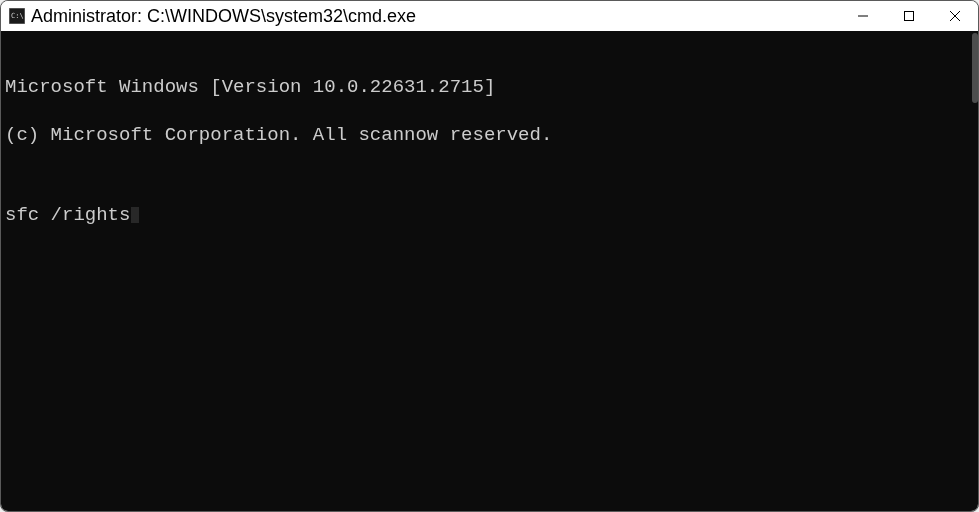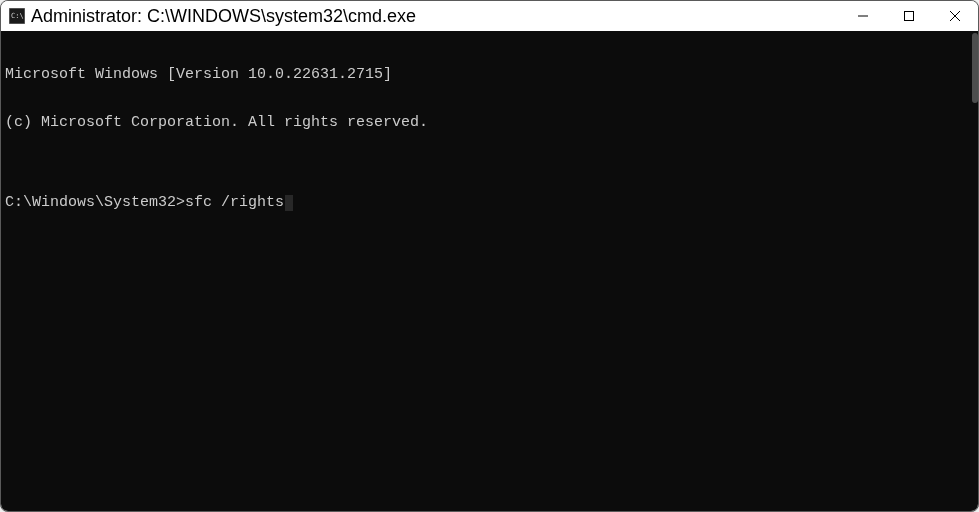--- a/index.html
+++ b/index.html
@@ -62,23 +62,23 @@
     }
     .titlebar-btn svg {
       width: 10px;
       height: 10px;
     }
     .terminal {
       flex: 1;
       background: #0c0c0c;
       color: #cccccc;
       font-family: Consolas, "Courier New", monospace;
-      font-size: 15px;
+      font-size: 19px;
       line-height: 16px;
-      padding: 4px 0 0 4px;
+      padding: 16px 0 0 4px;
       position: relative;
       overflow: hidden;
       white-space: pre;
     }
     .terminal-line {
       display: block;
     }
     .prompt-line {
       display: flex;
     }
@@ -127,18 +127,18 @@
       <button class="titlebar-btn close">
         <svg viewBox="0 0 10 10">
             <line x1="0" y1="0" x2="10" y2="10" stroke="#000" stroke-width="1"></line>
             <line x1="10" y1="0" x2="0" y2="10" stroke="#000" stroke-width="1"></line>
           </svg>
       </button>
     </div>
   </div>
   <div class="terminal">
     <span class="terminal-line">Microsoft Windows [Version 10.0.22631.2715]</span>
-    <span class="terminal-line">(c) Microsoft Corporation. All rights reserved.</span>
+    <span class="terminal-line">(c) Microsoft Corporation. All scannow reserved.</span>
     <span class="terminal-line"></span>
-    <span class="prompt-line"><span>C:\Windows\System32&gt;</span><span>sfc /rights</span><span class="cursor"></span></span>
+    <span class="prompt-line"><span>sfc /rights</span><span class="cursor"></span></span>
     <div class="scrollbar"></div>
   </div>
 </div>
 
 </body></html>

